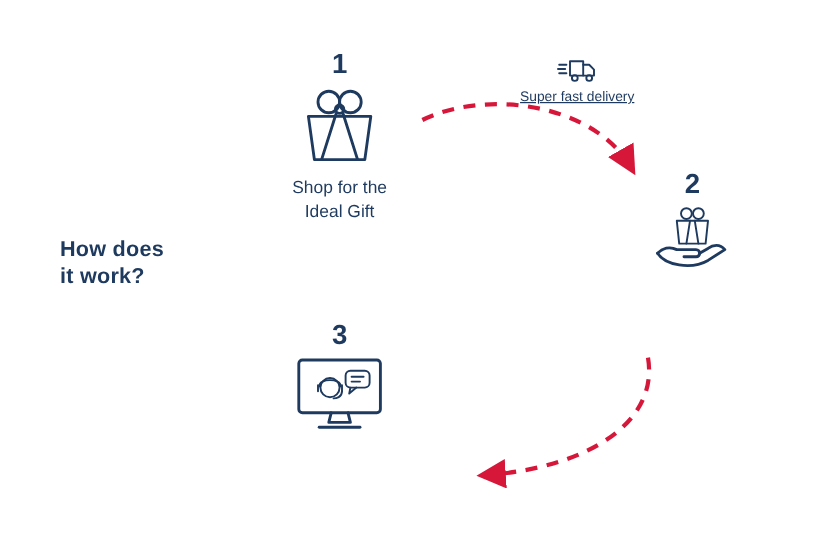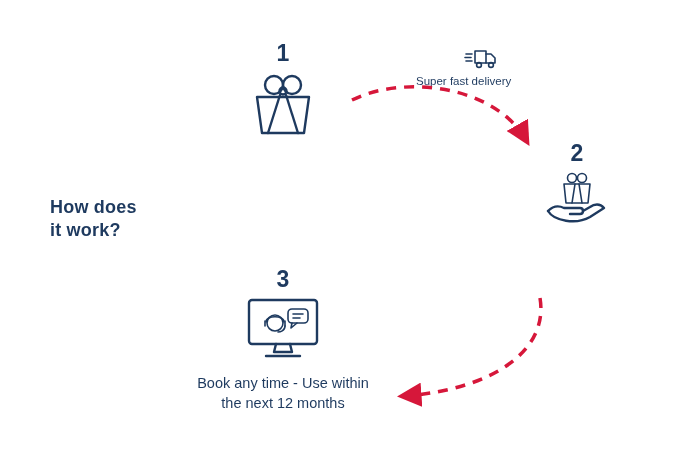--- a/index.html
+++ b/index.html
@@ -57,22 +57,23 @@
   }
   .step-1{left:193px; top:40px; width:180px;}
   .step-2{left:492px; top:140px; width:170px;}
   .step-3{left:173px; top:266px; width:220px;}
 
   .delivery{
     position:absolute;
     left:416px;
     top:48px;
     width:130px;
-    text-align:left;
+    text-align:center;
     color:var(--navy);
+    text-decoration:underline;
   }
   .delivery-icon{display:flex;justify-content:center;margin-bottom:5px;}
   .delivery-label{
     font-size:11.5px;
     color:var(--navy);
   }
 
   .arrows{
     position:absolute;
     left:0; top:0;
@@ -116,20 +117,22 @@
         <circle class="icon-stroke" cx="30" cy="14" r="9"></circle>
         <circle class="icon-stroke" cx="48" cy="14" r="9"></circle>
         <circle class="icon-stroke" cx="39" cy="20" r="3.5"></circle>
 
         <path class="icon-stroke" d="M13 26 L65 26 L60 62 L18 62 Z"></path>
 
         <path class="icon-stroke" d="M36 24 L24 62"></path>
         <path class="icon-stroke" d="M42 24 L54 62"></path>
       </svg>
     </div>
+    <div class="step-label">Shop for the
+Ideal Gift</div>
   </div>
 
   <div class="delivery">
     <div class="delivery-icon">
       <svg width="34" height="22" viewBox="0 0 34 22">
 
         <path class="icon-stroke-thin" d="M2 6 L8 6"></path>
         <path class="icon-stroke-thin" d="M1 9.5 L7 9.5"></path>
         <path class="icon-stroke-thin" d="M2 13 L8 13"></path>
 
@@ -172,22 +175,20 @@
         <circle class="icon-stroke-thin" cx="33" cy="26" r="8"></circle>
         <path class="icon-stroke-thin" d="M24 25 C24 18 42 18 42 25"></path>
         <path class="icon-stroke-thin" d="M23 24 L23 29 M43 24 L43 29"></path>
         <path class="icon-stroke-thin" d="M43 29 C43 34 38 35 36 35"></path>
 
         <rect class="icon-stroke-thin" x="46" y="12" width="20" height="14" rx="4"></rect>
         <path class="icon-stroke-thin" d="M50 26 L49 31 L55 26"></path>
         <path class="icon-stroke-thin" d="M51 17 L61 17 M51 21 L58 21"></path>
       </svg>
     </div>
-    <div class="step-label">Book any time - Use within
-the next 12 months</div>
   </div>
 
   <svg class="arrows" viewBox="0 0 700 457">
     <defs>
       <marker id="arrowhead" markerWidth="7" markerHeight="7" refX="5" refY="3.5" orient="auto">
         <path d="M0,0 L7,3.5 L0,7 Z" fill="#d6173a"></path>
       </marker>
     </defs>
     <path class="flow-arrow" d="M352 100 C405 74 495 86 526 140" marker-end="url(#arrowhead)"></path>
     <path class="flow-arrow" d="M540 298 C549 352 490 390 404 396" marker-end="url(#arrowhead)"></path>

